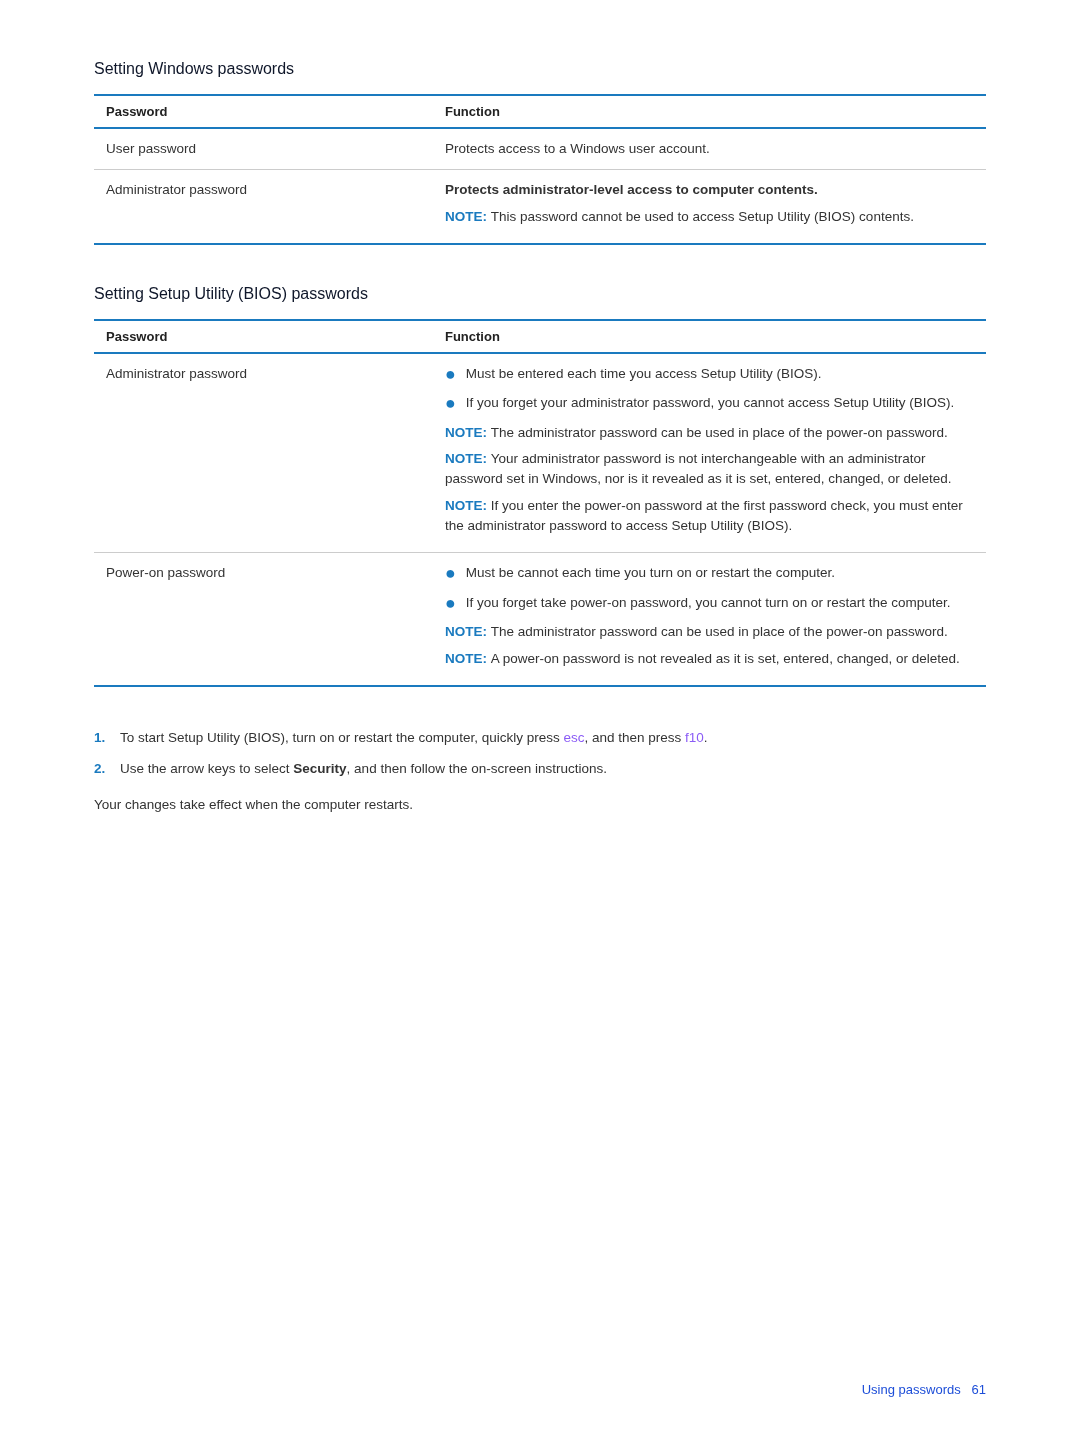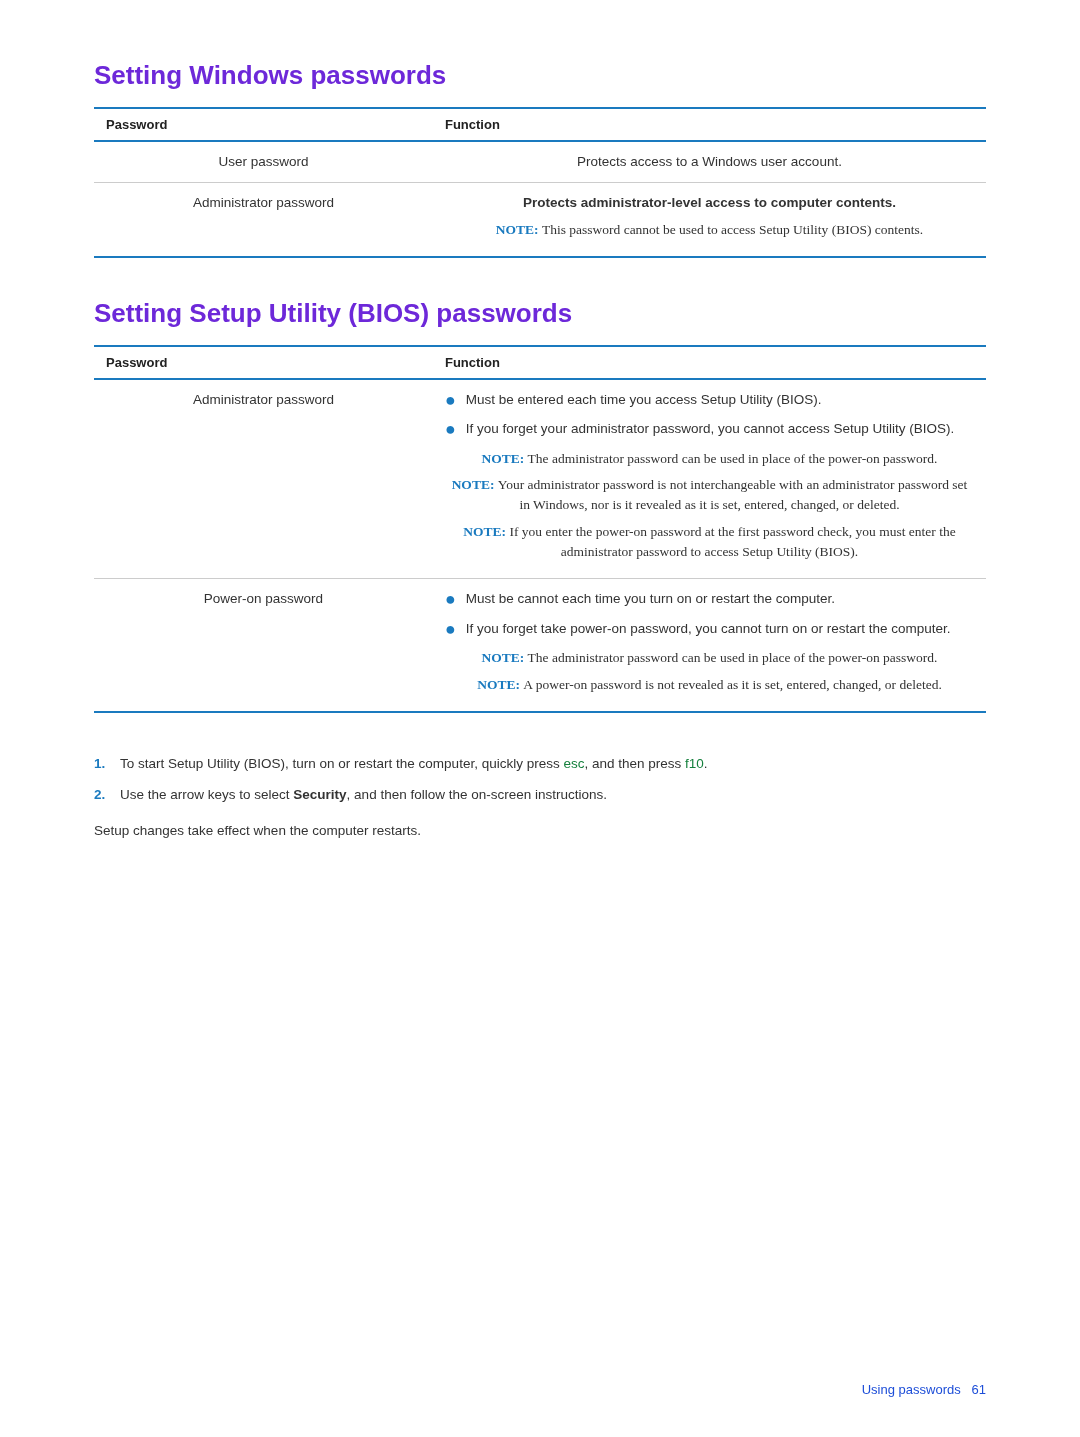--- a/index.html
+++ b/index.html
@@ -13,23 +13,23 @@
       font-size: 14px;
       color: #333;
       background: #fff;
       width: 1080px;
       min-height: 1437px;
       padding: 60px 94px 80px 94px;
       position: relative;
     }
 
     .section-title {
-      color: #6d28d9;
-      font-size: 26px;
-      font-weight: bold;
+      color: #0f172a;
+      font-size: 16px;
+      font-weight: normal;
       margin-bottom: 16px;
     }
 
     .table-container {
       margin-bottom: 40px;
     }
 
     table {
       width: 100%;
       border-collapse: collapse;
@@ -44,21 +44,20 @@
       font-weight: bold;
       font-size: 13px;
       padding: 8px 12px;
       text-align: left;
       color: #222;
     }
 
     table tbody tr {
       border-bottom: 1px solid #ccc;
       vertical-align: top;
-      text-align: center;
     }
 
     table tbody tr:last-child {
       border-bottom: 2px solid #1a7abf;
     }
 
     table tbody td {
       padding: 10px 12px;
       font-size: 13.5px;
       line-height: 1.5;
@@ -96,21 +95,20 @@
       font-size: 18px;
       margin-right: 10px;
       line-height: 1.2;
       flex-shrink: 0;
     }
 
     .note-block {
       margin: 6px 0;
       font-size: 13.5px;
       line-height: 1.5;
-      font-family: Liberation Serif, serif;
     }
 
     .paragraph {
       font-size: 13.5px;
       line-height: 1.6;
       margin-bottom: 14px;
     }
 
     .ordered-list {
       margin: 0 0 14px 0;
@@ -128,21 +126,21 @@
 
     .ordered-num {
       color: #1a7abf;
       font-weight: bold;
       margin-right: 8px;
       min-width: 18px;
       flex-shrink: 0;
     }
 
     .link-text {
-      color: #15803d;
+      color: #8b5cf6;
     }
 
     .bold-text {
       font-weight: bold;
     }
 
     .footer {
       position: absolute;
       bottom: 40px;
       right: 94px;
@@ -249,18 +247,18 @@
       </span>
     </li>
     <li>
       <span class="ordered-num">2.</span>
       <span>
         Use the arrow keys to select <span class="bold-text">Security</span>, and then follow the on-screen instructions.
       </span>
     </li>
   </ol>
 
-  <p class="paragraph">Setup changes take effect when the computer restarts.</p>
+  <p class="paragraph">Your changes take effect when the computer restarts.</p>
 </div>
 
 <div class="footer">
   <span>Using passwords&nbsp;&nbsp;&nbsp;61</span>
 </div>
 
 </body></html>

